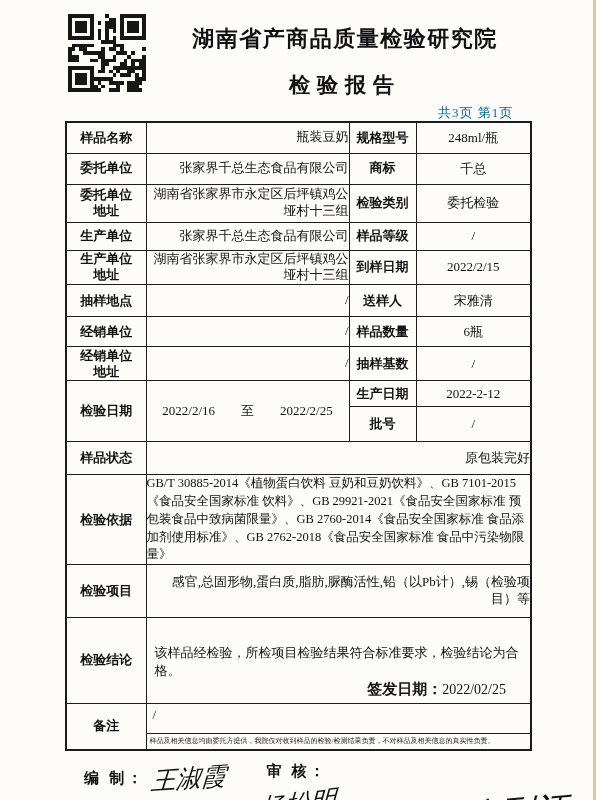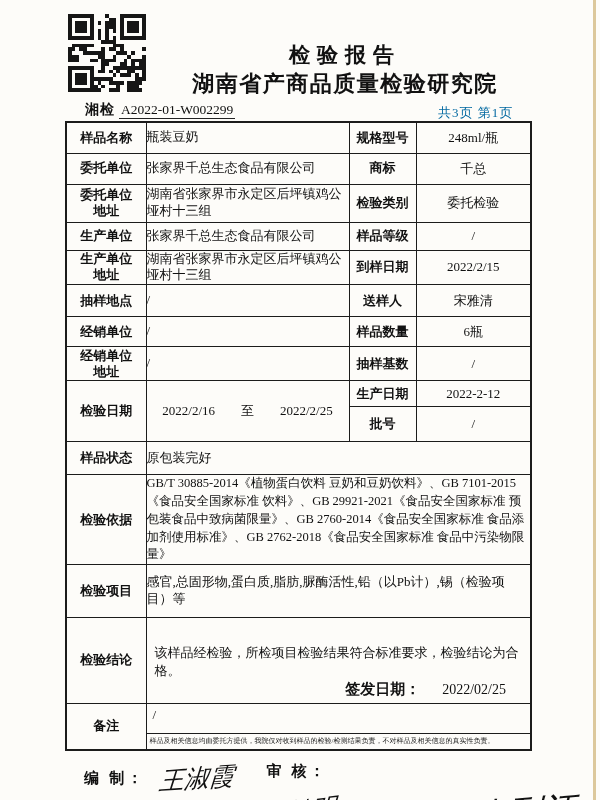--- a/index.html
+++ b/index.html
@@ -16,41 +16,41 @@
   #report-no .prefix{font-weight:bold;letter-spacing:1px;}
   #report-no .num{font-family:"Liberation Serif",serif;font-size:13.5px;border-bottom:1px solid #222;padding:0 2px 1px 2px;}
   #pagination{position:absolute;left:438px;top:104px;font-size:13px;font-family:"Liberation Serif",serif;color:#0369a1;letter-spacing:1px;}
 
   
   table.report{position:absolute;left:65px;top:121px;width:465px;border-collapse:collapse;table-layout:fixed;}
   table.report th,table.report td{border:1px solid #1c1c1c;color:#111;padding:0;overflow:hidden;}
   table.report{border:2px solid #1c1c1c;}
   th.lab{font-size:13px;font-weight:bold;text-align:center;vertical-align:middle;line-height:1.25;font-family:"Liberation Sans",sans-serif;}
   td.val{font-family:"Liberation Serif","DejaVu Serif",serif;font-size:13px;vertical-align:middle;}
-  td.left{text-align:left;padding:2px 4px 2px 6px;line-height:1.3;}
+  td.left{text-align:right;padding:2px 4px 2px 6px;line-height:1.3;}
   td.center{text-align:center;}
   tr.r1{height:31px;margin-top:40px;} tr.r2{height:31px;} tr.r3{height:38px;} tr.r4{height:28px;}
   tr.r5{height:33px;} tr.r6{height:32px;margin-top:16px;} tr.r7{height:30px;} tr.r8{height:34px;}
   tr.r9a{height:26px;} tr.r9b{height:35px;} tr.r10{height:33px;} tr.r11{height:88px;}
   tr.r12{height:53px;} tr.r13{height:85px;} tr.r14{height:45px;}
   .date-range{display:flex;justify-content:center;align-items:center;gap:26px;}
   td.basis{font-family:"Liberation Serif","DejaVu Serif",serif;font-size:12.5px;line-height:1.42;text-align:left;padding:3px 3px 3px 5px;vertical-align:middle;}
   td.concl{vertical-align:top;}
   .concl-wrap{display:flex;flex-direction:column;height:85px;}
   .concl-text{padding:26px 6px 0 8px;font-family:"Liberation Serif","DejaVu Serif",serif;font-size:13px;}
-  .issue-line{margin-top:auto;align-self:flex-end;padding:0 24px 8px 0;display:flex;align-items:baseline;gap:22px;}
+  .issue-line{margin-top:auto;align-self:flex-end;padding:0 24px 8px 0;display:flex;align-items:baseline;}
   .issue-label{font-weight:bold;font-size:15px;font-family:"Liberation Sans",sans-serif;}
   .issue-date{font-family:"Liberation Serif",serif;font-size:14px;}
   td.remark{vertical-align:top;}
   .remark-wrap{display:flex;flex-direction:column;height:45px;}
   .remark-value{flex:1;padding:3px 0 0 6px;font-family:"Liberation Serif",serif;font-size:13px;}
   .remark-disclaimer{border-top:1px solid #1c1c1c;height:15px;line-height:15px;font-size:7px;font-family:"Liberation Serif",serif;white-space:nowrap;padding-left:3px;color:#222;}
 
   
-  .sig-group{position:absolute;display:flex;align-items:center;gap:14px;color:#111;}
+  .sig-group{position:absolute;display:flex;align-items:center;gap:6px;color:#111;}
   .sig-label{font-weight:bold;font-size:15px;letter-spacing:3px;white-space:nowrap;}
   .sig{font-family:"Liberation Serif","DejaVu Serif",serif;font-style:italic;white-space:nowrap;}
   #sig-prepared{left:84px;top:762px;}
   #sig-prepared .sig{font-size:25px;transform:rotate(-4deg) skewX(-8deg);}
   #sig-reviewed{left:258px;top:762px;flex-direction:column;}
   #sig-reviewed .sig{font-size:26px;transform:rotate(-7deg) skewX(-10deg);}
   #sig-approved{left:396px;top:752px;margin-top:38px;}
   #sig-approved .sig{font-size:35px;transform:rotate(-5deg) skewX(-6deg);}
 </style>
 </head>
@@ -290,26 +290,22 @@
       <rect x="11" y="20" width="1" height="1" fill="#161616"></rect>
       <rect x="12" y="20" width="1" height="1" fill="#161616"></rect>
       <rect x="13" y="20" width="1" height="1" fill="#161616"></rect>
       <rect x="16" y="20" width="1" height="1" fill="#161616"></rect>
       <rect x="17" y="20" width="1" height="1" fill="#161616"></rect>
       <rect x="18" y="20" width="1" height="1" fill="#161616"></rect>
       <rect x="19" y="20" width="1" height="1" fill="#161616"></rect>
     </svg>
 
   <div id="titles">
+    <div id="institute">湖南省产商品质量检验研究院</div>
     <div id="report-title">检验报告</div>
-    <div id="institute">湖南省产商品质量检验研究院</div>
-  </div>
-  <div id="report-no">
-    <span class="prefix">湘检</span>
-    <span class="num">A2022-01-W002299</span>
   </div>
   <div id="pagination">共3页 第1页</div>
 
   <table class="report">
     <colgroup>
         <col style="width:80px">
         <col style="width:203px">
         <col style="width:67px">
         <col style="width:115px">
       </colgroup>

